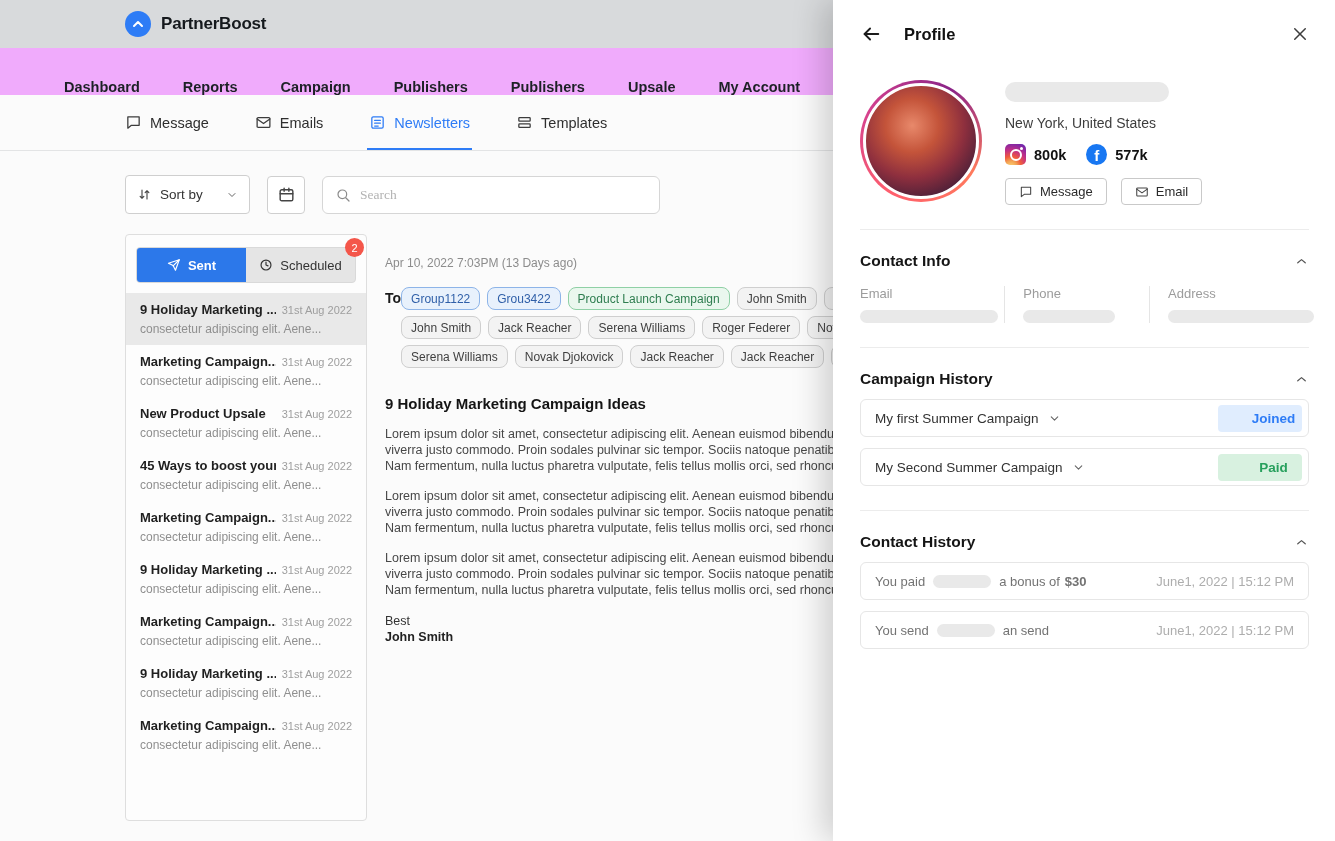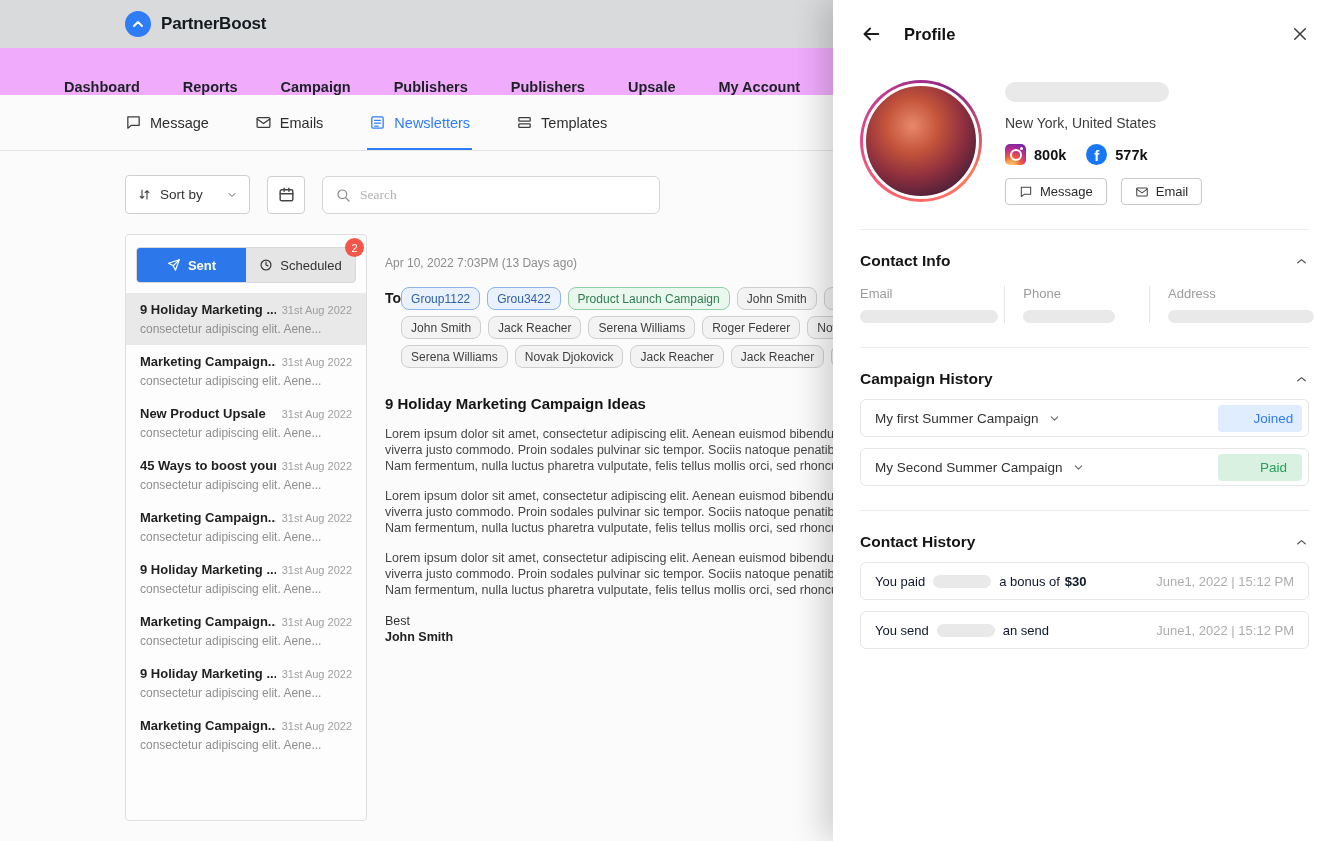--- a/index.html
+++ b/index.html
@@ -118,25 +118,25 @@
   .field-label { font-size:13px; color:#9c9c9c; }
   .field-skel { height:13px; border-radius:7px; margin-top:9px; }
   .fs-email { width:138px; } .fs-phone { width:92px; } .fs-address { width:146px; }
 
   .card { height:38px; border:1px solid #e6e6e6; border-radius:6px; background:#fff;
     display:flex; align-items:center; padding:0 6px 0 14px; margin-top:11px; }
   .cards { margin-top:7px; }
   .camp-name { font-size:13.5px; color:#333; }
   .camp-chev { margin-left:9px; color:#666; cursor:pointer; }
   .badge { min-width:84px; height:27px; border-radius:4px; margin-left:auto;
-    display:flex; align-items:center; justify-content:center; font-size:13.5px; font-weight:400;padding-left:27px; }
+    display:flex; align-items:center; justify-content:center; font-size:13.5px; font-weight:700;padding-left:27px; }
   .badge--joined { background:#e0edfe; color:#2e7cf6; }
   .badge--paid   { background:#d8f1e0; color:#27a05d; }
 
-  .hist-text { font-size:13px; color:#0f172a; display:flex; align-items:center; }
+  .hist-text { font-size:13px; color:#737373; display:flex; align-items:center; }
   .inline-skel { display:inline-block; width:58px; height:13px; border-radius:7px; margin:0 8px; }
   .hist-amt { font-weight:700; margin-left:5px; }
   .hist-time { margin-left:auto; font-size:13px; color:#adadad; padding-right:8px; }
 </style>
 </head>
 <body>
 
 <header class="topbar">
   <div class="brand">
     <span class="logo">

